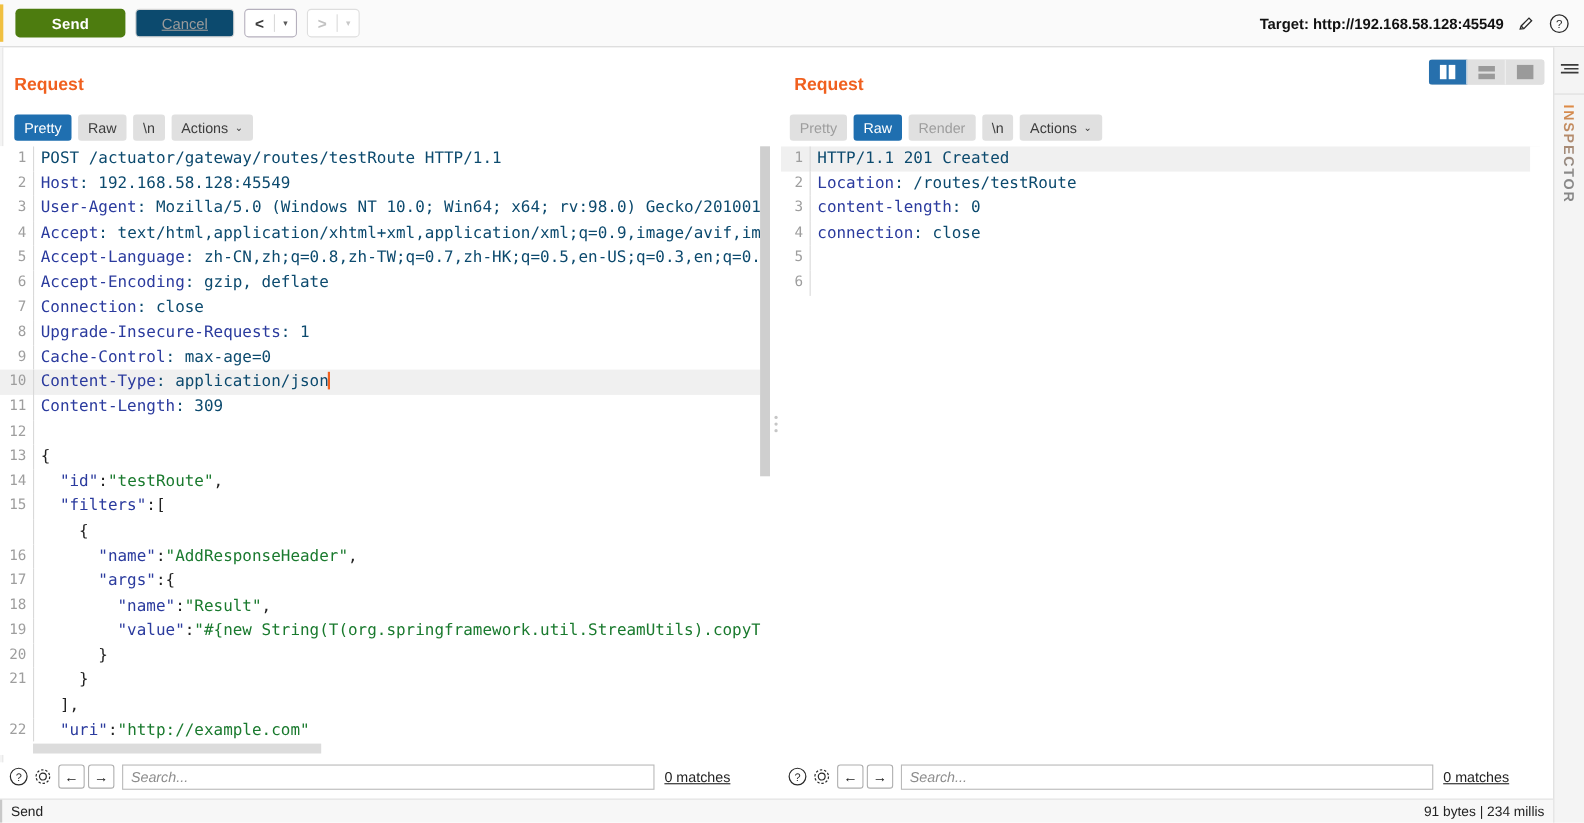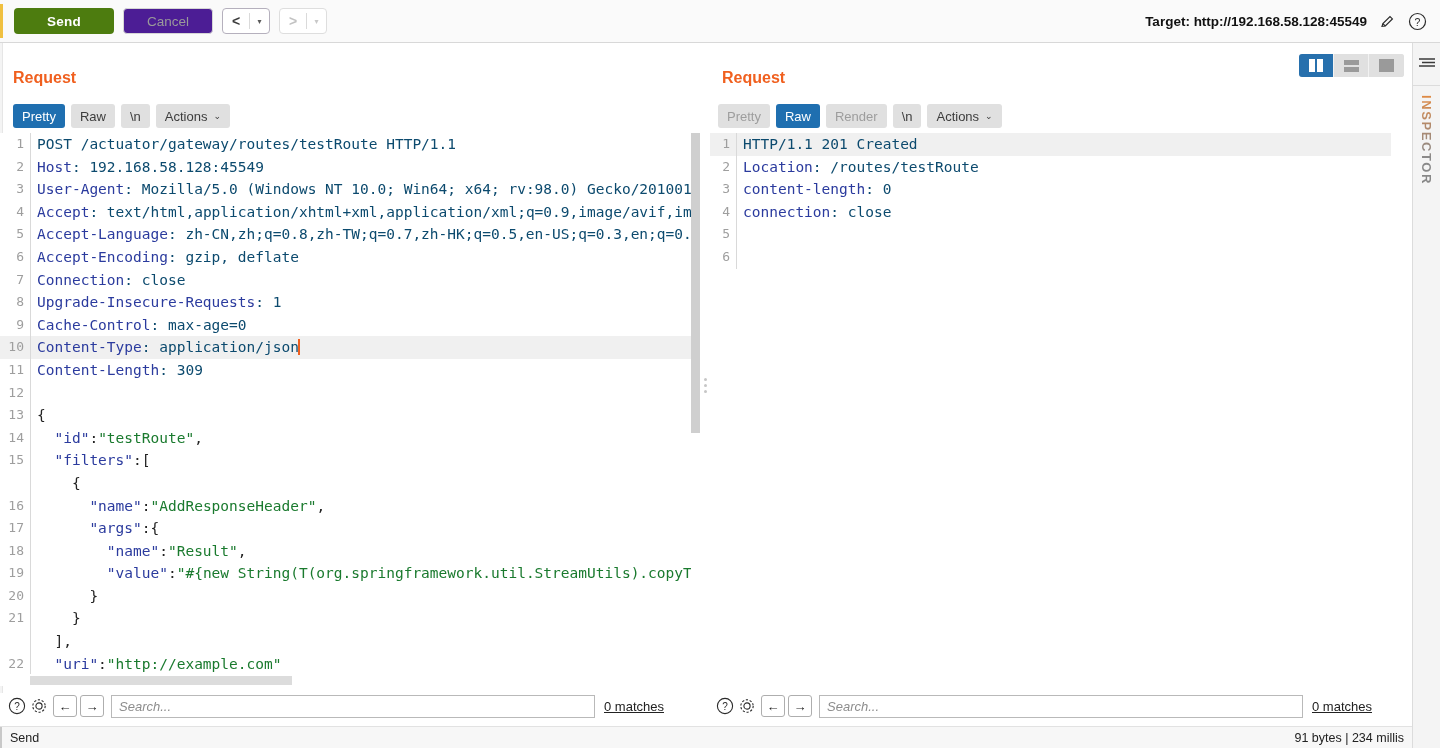--- a/index.html
+++ b/index.html
@@ -24,23 +24,23 @@
   .tb-left { display: flex; align-items: center; padding-left: 14px; gap: 9px; }
   .btn-send {
     width: 100px; height: 26px; border-radius: 4px;
     background: #4d7c0f; color: #ffffff;
     border: none; font-weight: bold; font-size: 13.5px;
     display: flex; align-items: center; justify-content: center;
     cursor: pointer; letter-spacing: .2px;
   }
   .btn-cancel {
     width: 90px; height: 26px; border-radius: 4px;
-    background: #4c1d95; color: #9a9a9a;
+    background: #0c4a6e; color: #9a9a9a;
     border: 1px solid #d6d6d6; font-size: 13.5px;
-    display: flex; align-items: center; justify-content: center;
+    display: flex; align-items: center; justify-content: center; text-decoration: underline;
   }
   .nav-group {
     height: 26px; border-radius: 4px; border: 1px solid #b5b0bd;
     background: #ffffff; display: flex; align-items: stretch; overflow: hidden;
   }
   .nav-group.dim { border-color: #dedede; }
   .nav-main {
     width: 26px; display: flex; align-items: center; justify-content: center;
     font-size: 14px; color: #3b3b3b; font-weight: bold;
   }

